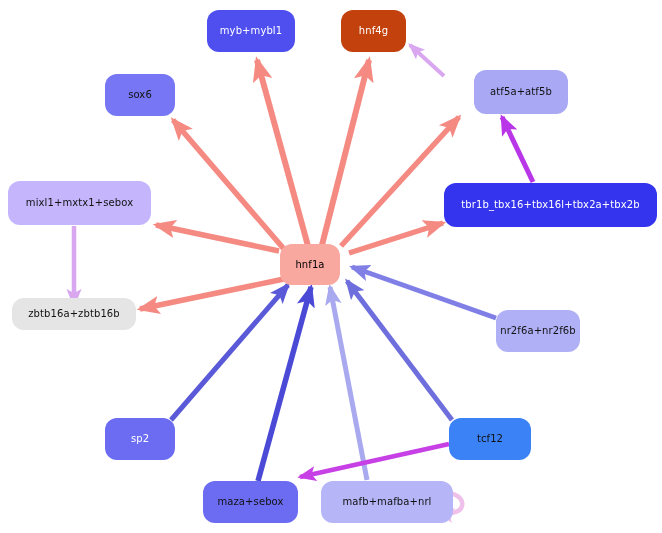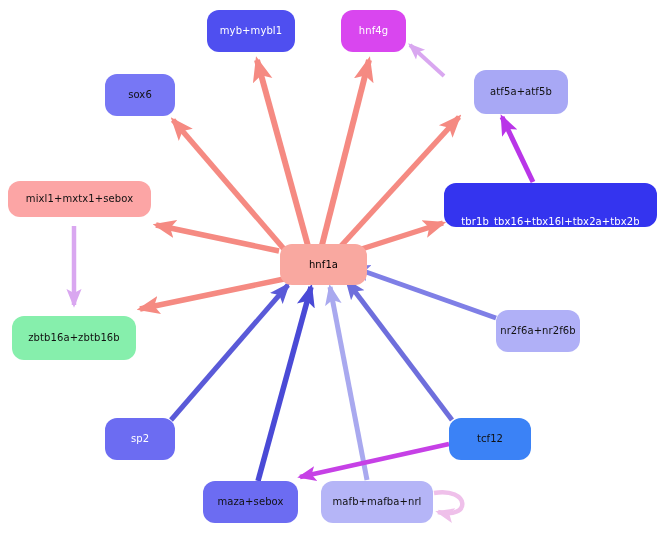--- a/index.html
+++ b/index.html
@@ -145,51 +145,51 @@
       </path>
       <path d="M 434 493 C 470 487, 472 520, 438 512" fill="none" stroke="#efc0ea" stroke-width="4.5" stroke-linecap="butt" marker-end="url(#arrow-e17)">
         <title>mafb+mafba+nrl self regulation</title>
       </path>
     </svg>
 
   <div id="node-layer">
       <div class="node" style="left: 207px; top: 10px; width: 88px; height: 42px; background: rgb(79, 79, 240); color: rgb(255, 255, 255);">
         <span>myb+mybl1</span>
       </div>
-      <div class="node" style="left: 341px; top: 10px; width: 65px; height: 42px; background: #d946ef; color: rgb(255, 255, 255);">
+      <div class="node" style="left: 341px; top: 10px; width: 65px; height: 42px; background: #c2410c; color: rgb(255, 255, 255);">
         <span>hnf4g</span>
       </div>
       <div class="node" style="left: 105px; top: 74px; width: 70px; height: 42px; background: rgb(119, 119, 245); color: rgb(17, 17, 17); justify-content: center;">
         <span>sox6</span>
       </div>
       <div class="node" style="left: 442px; top: 70px; width: 94px; height: 44px; background: rgb(168, 168, 245); color: rgb(17, 17, 17); margin-left: 32px;">
         <span>atf5a+atf5b</span>
       </div>
-      <div class="node" style="left: 8px; top: 181px; width: 143px; height: 36px; background: #fca5a5; color: rgb(17, 17, 17); text-align: right;">
+      <div class="node" style="left: 8px; top: 181px; width: 143px; height: 44px; background: #c4b5fd; color: rgb(17, 17, 17); text-align: right;">
         <span>mixl1+mxtx1+sebox</span>
       </div>
-      <div class="node" style="left: 444px; top: 183px; width: 213px; height: 44px; background: rgb(52, 52, 239); color: rgb(255, 255, 255); align-items: flex-end;">
+      <div class="node" style="left: 444px; top: 183px; width: 213px; height: 44px; background: rgb(52, 52, 239); color: rgb(255, 255, 255);">
         <span>tbr1b_tbx16+tbx16l+tbx2a+tbx2b</span>
       </div>
-      <div class="node" style="left: 280px; top: 244px; width: 87px; height: 41px; background: rgb(249, 168, 160); color: rgb(0, 0, 0);">
+      <div class="node" style="left: 280px; top: 244px; width: 60px; height: 41px; background: rgb(249, 168, 160); color: rgb(0, 0, 0);">
         <span>hnf1a</span>
       </div>
-      <div class="node" style="left: 12px; top: 316px; width: 124px; height: 44px; background: #86efac; color: rgb(17, 17, 17);">
+      <div class="node" style="left: 12px; top: 298px; width: 124px; height: 32px; background: #e5e5e5; color: rgb(17, 17, 17);">
         <span>zbtb16a+zbtb16b</span>
       </div>
       <div class="node" style="left: 496px; top: 310px; width: 84px; height: 42px; background: rgb(176, 176, 247); color: rgb(17, 17, 17);">
         <span>nr2f6a+nr2f6b</span>
       </div>
       <div class="node" style="left: 105px; top: 418px; width: 70px; height: 42px; background: rgb(108, 108, 242); color: rgb(255, 255, 255);">
         <span>sp2</span>
       </div>
       <div class="node" style="left: 449px; top: 418px; width: 82px; height: 42px; background: #3b82f6; color: rgb(17, 17, 17);">
         <span>tcf12</span>
       </div>
       <div class="node" style="left: 203px; top: 481px; width: 95px; height: 42px; background: rgb(108, 108, 242); color: rgb(17, 17, 17);">
         <span>maza+sebox</span>
       </div>
-      <div class="node" style="left: 321px; top: 481px; width: 112px; height: 42px; background: rgb(181, 181, 247); color: rgb(17, 17, 17);">
+      <div class="node" style="left: 321px; top: 481px; width: 132px; height: 42px; background: rgb(181, 181, 247); color: rgb(17, 17, 17);">
         <span>mafb+mafba+nrl</span>
       </div>
     </div>
 
 </div>
 
 </body></html>

